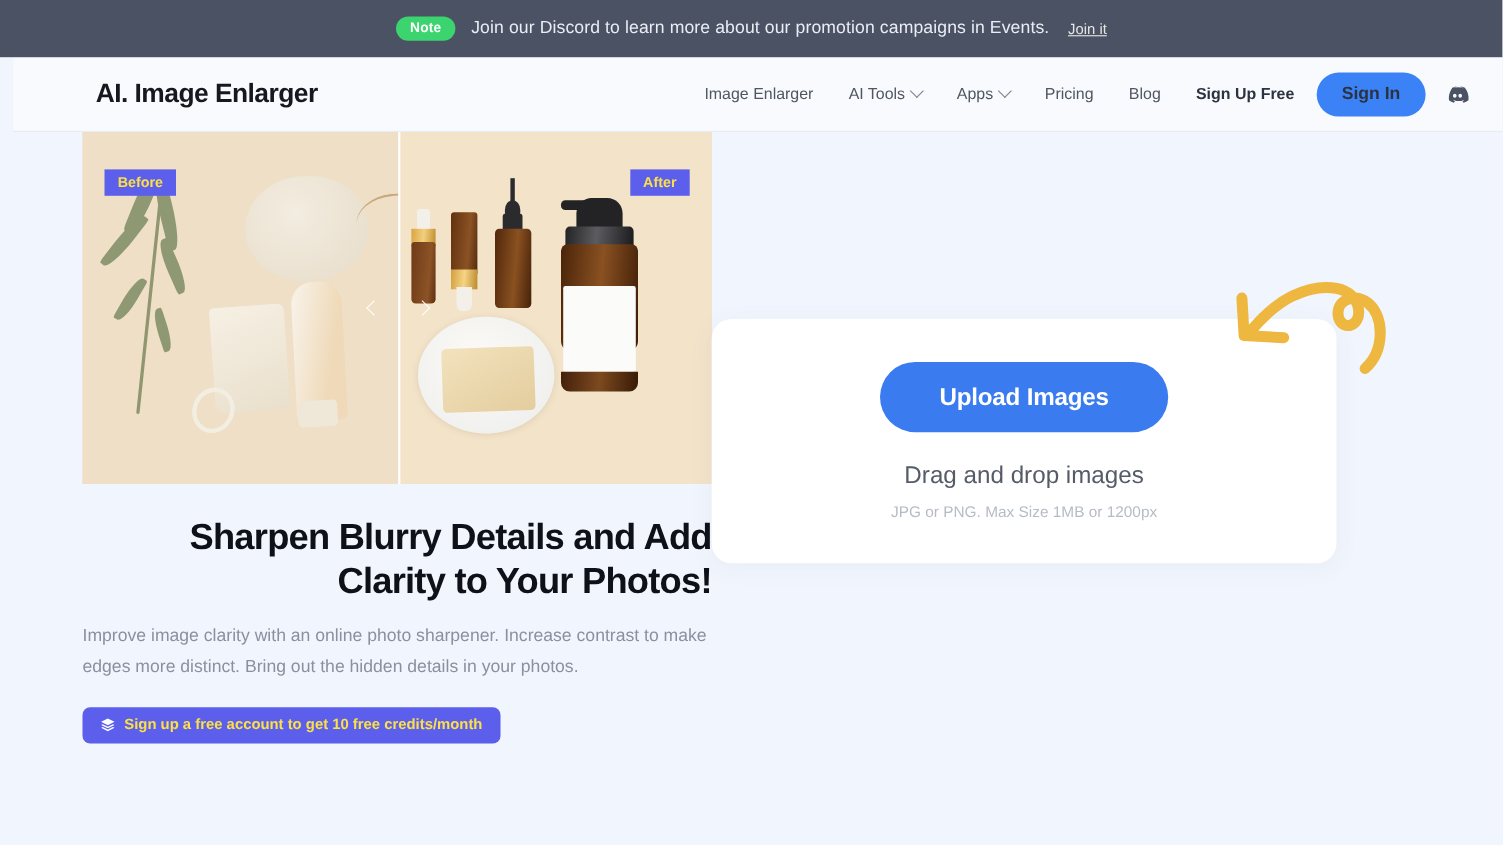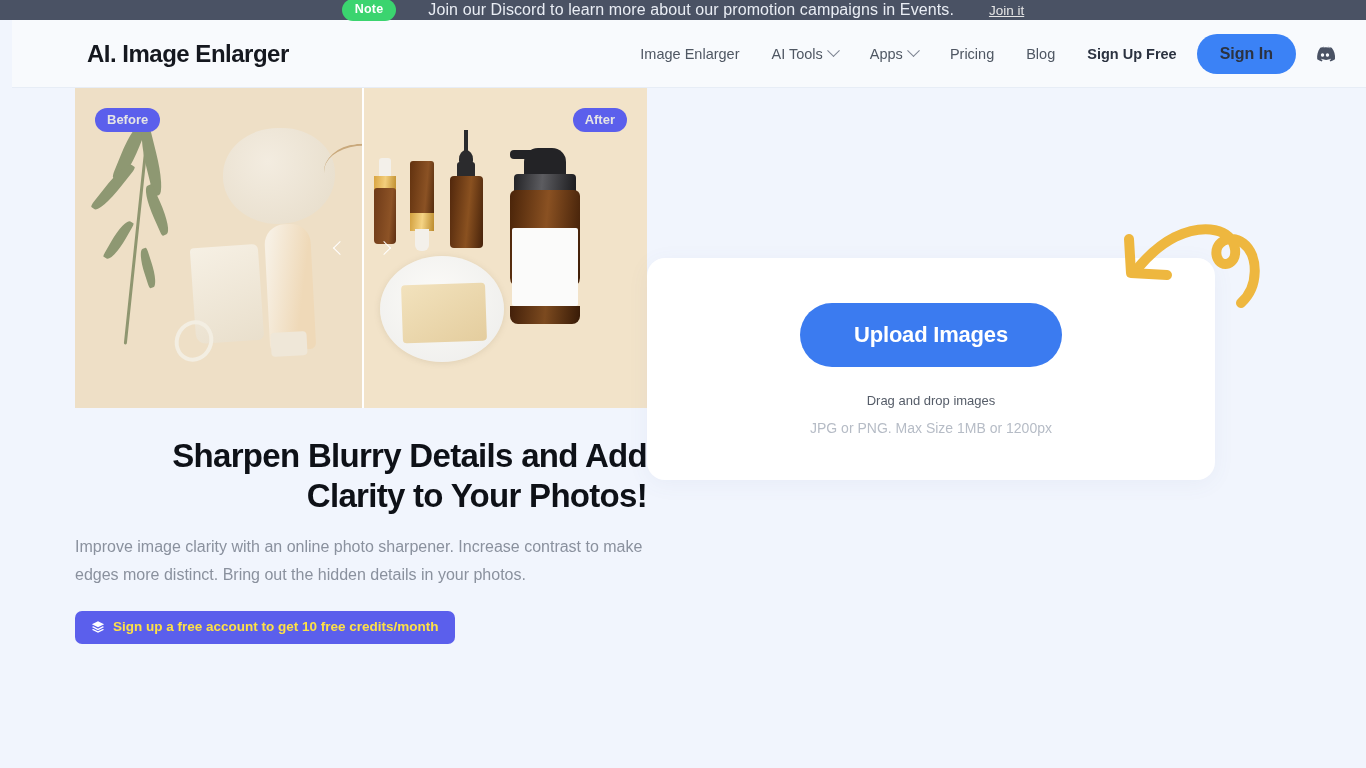--- a/index.html
+++ b/index.html
@@ -13,26 +13,26 @@
 
   body {
     font-family: "Liberation Sans", sans-serif;
     background: #f1f5fd;
     color: #1f2430;
     -webkit-font-smoothing: antialiased;
   }
 
   
   .note-banner {
-    height: 20px;
+    height: 52px;
     background: #4a5264;
     display: flex;
     align-items: center;
     justify-content: center;
-    gap: 32px;
+    gap: 14px;
     position: relative;
     z-index: 30;
   }
   .note-badge {
     background: #3bd46f;
     color: #ffffff;
     font-size: 12.5px;
     font-weight: 700;
     border-radius: 999px;
     padding: 4px 13px 5px;
@@ -180,27 +180,27 @@
     width: 10px;
     height: 10px;
     border-top: 1.6px solid #ffffff;
     border-right: 1.6px solid #ffffff;
   }
   .d-arrow.left  { transform: rotate(-135deg); }
   .d-arrow.right { transform: rotate(45deg); }
 
   .tag {
     position: absolute;
-    top: 20px;
+    top: 34px;
     background: #5b5fec;
-    color: #e5e5e5;
+    color: #fde047;
     font-size: 13px;
     font-weight: 600;
     padding: 5px 12px 6px;
-    border-radius: 12px;
+    border-radius: 0;
     z-index: 8;
     line-height: 1;
   }
   .tag.before-tag { left: 20px; }
   .tag.after-tag  { right: 20px; }
 
   
   .obj { position: absolute; }
 
   
@@ -401,21 +401,21 @@
     letter-spacing: -0.2px;
     border: none;
     border-radius: 999px;
     padding: 21px 54px;
     cursor: pointer;
     font-family: inherit;
     line-height: 1;
   }
   .drag-text {
     margin-top: 26px;
-    font-size: 13px;
+    font-size: 22px;
     color: #555c68;
   }
   .limit-text {
     margin-top: 12px;
     font-size: 14px;
     color: #b6bcc6;
   }
 
   .arrow-deco {
     position: absolute;

